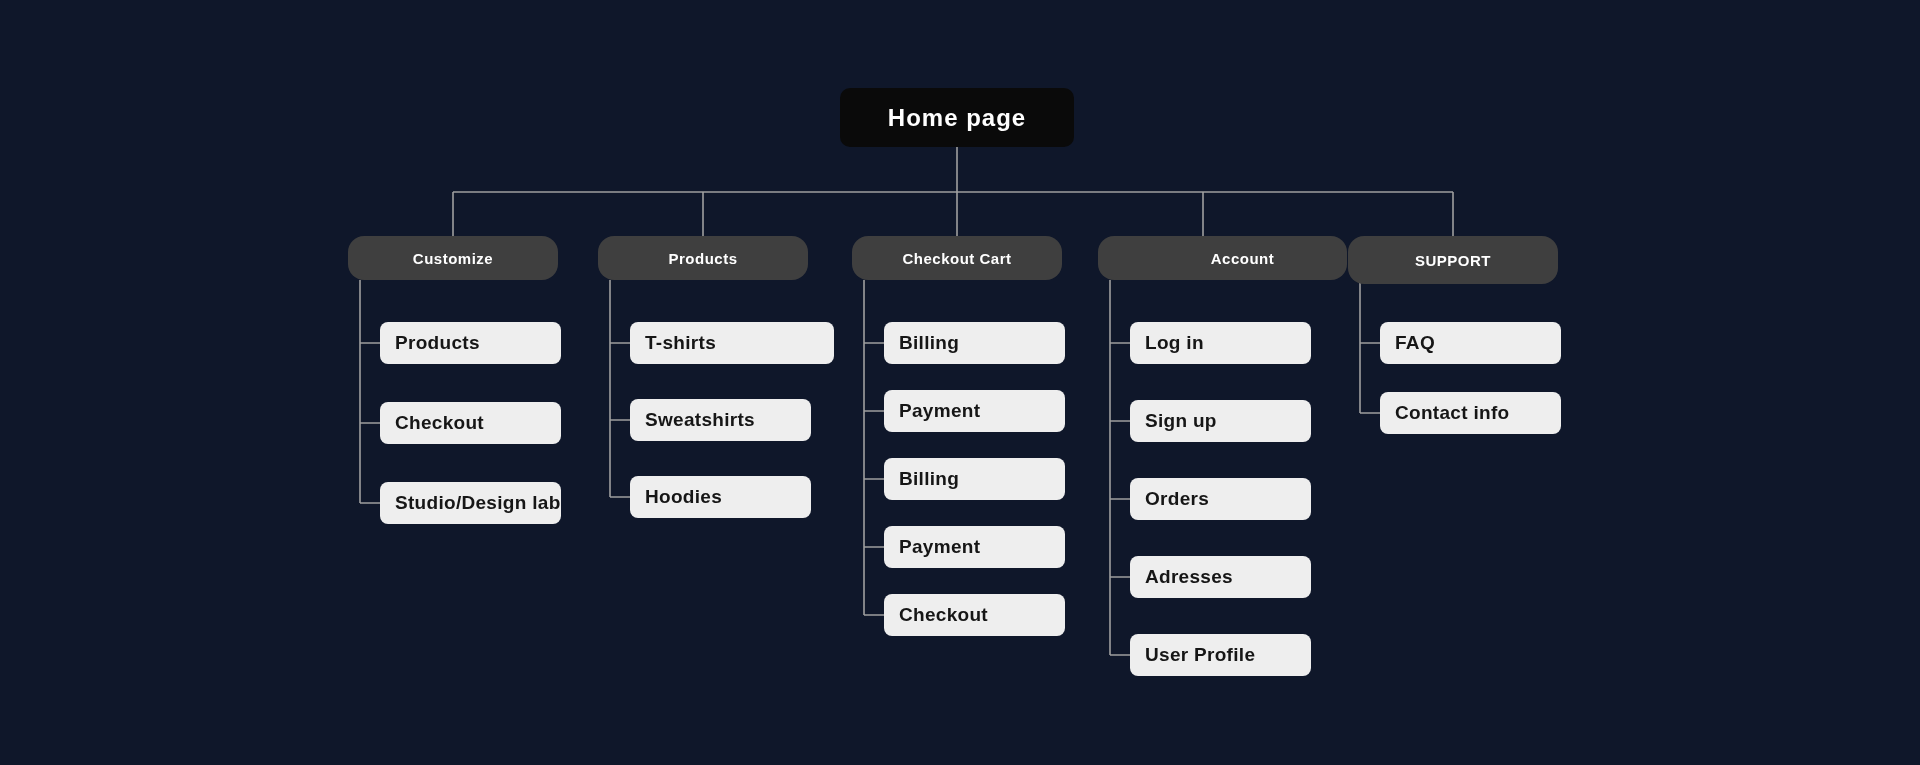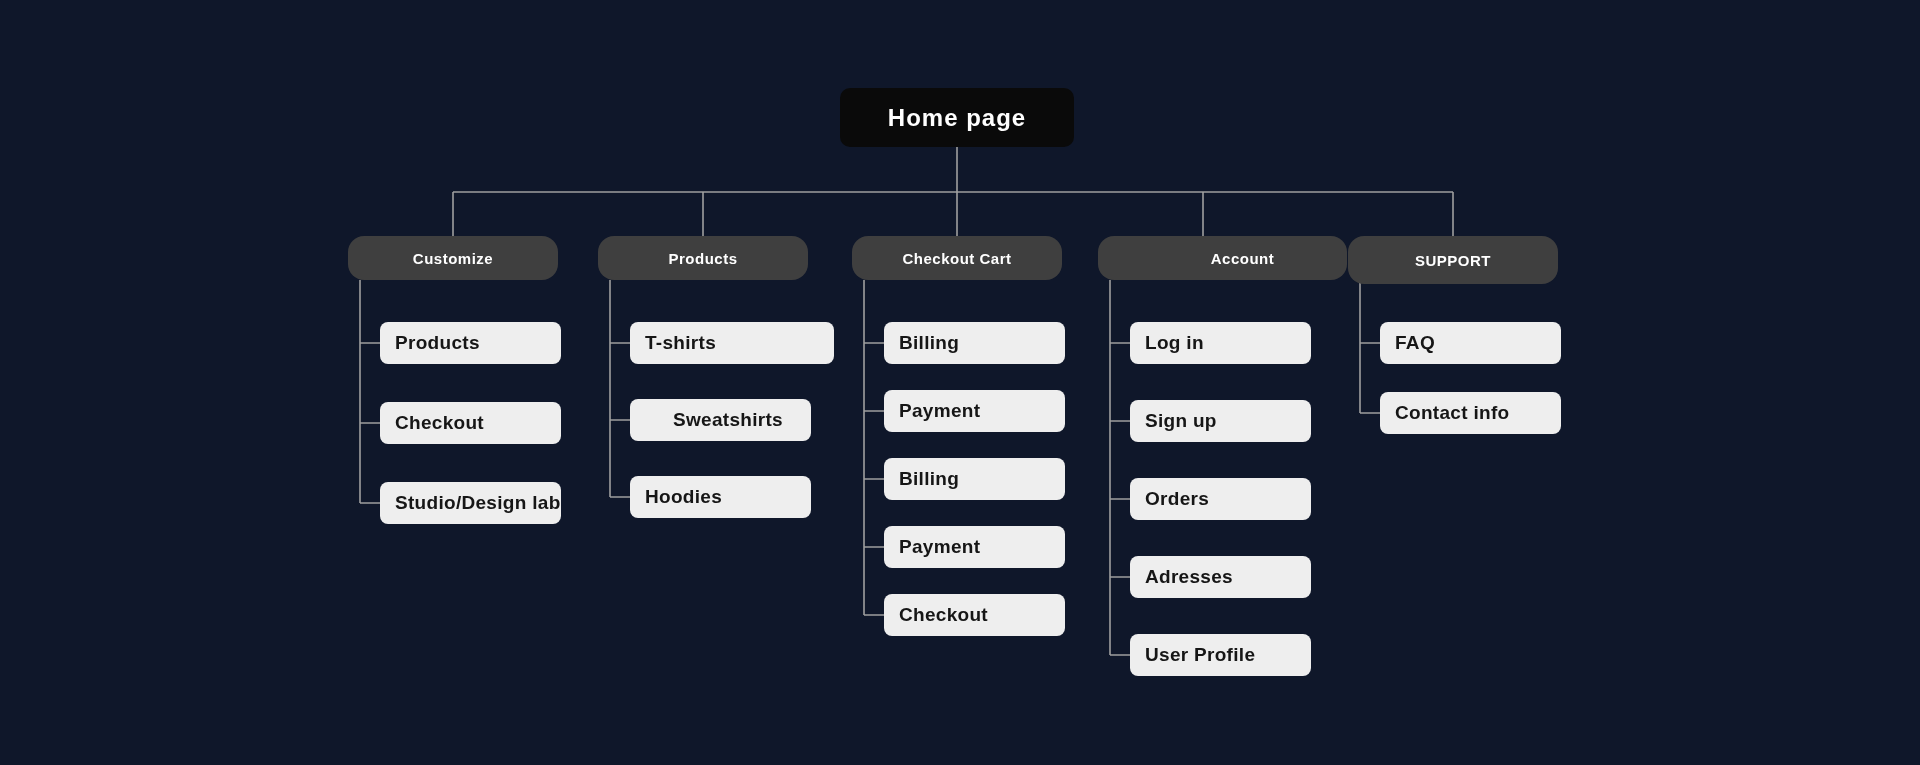--- a/index.html
+++ b/index.html
@@ -80,21 +80,21 @@
       <span>Studio/Design lab</span>
     </div>
       </div>
       <div class="branch" style="left: 598px; top: 236px;">
       <div class="node branch-header" style="left: 0px; top: 0px; width: 210px; height: 44px;">
         <span>Products</span>
       </div>
     <div class="node child-node" style="left: 32px; top: 86px; width: 204px; height: 42px;">
       <span>T-shirts</span>
     </div>
-        <div class="node child-node" style="left: 32px; top: 163px; width: 181px; height: 42px; justify-content: center;">
+        <div class="node child-node" style="left: 32px; top: 163px; width: 181px; height: 42px;">
       <span>Sweatshirts</span>
     </div>
         <div class="node child-node" style="left: 32px; top: 240px; width: 181px; height: 42px;">
       <span>Hoodies</span>
     </div>
       </div>
       <div class="branch" style="left: 852px; top: 236px;">
       <div class="node branch-header" style="left: 0px; top: 0px; width: 210px; height: 44px;">
         <span>Checkout Cart</span>
       </div>

